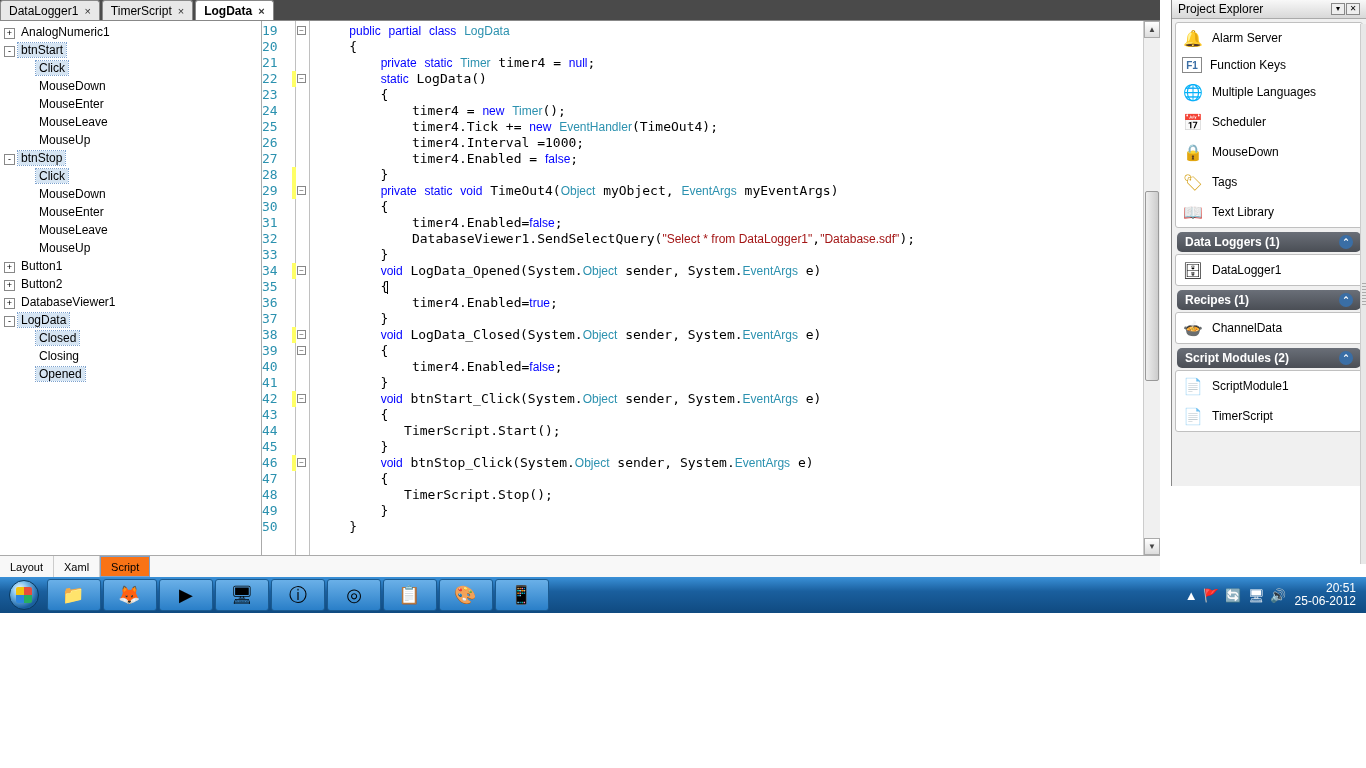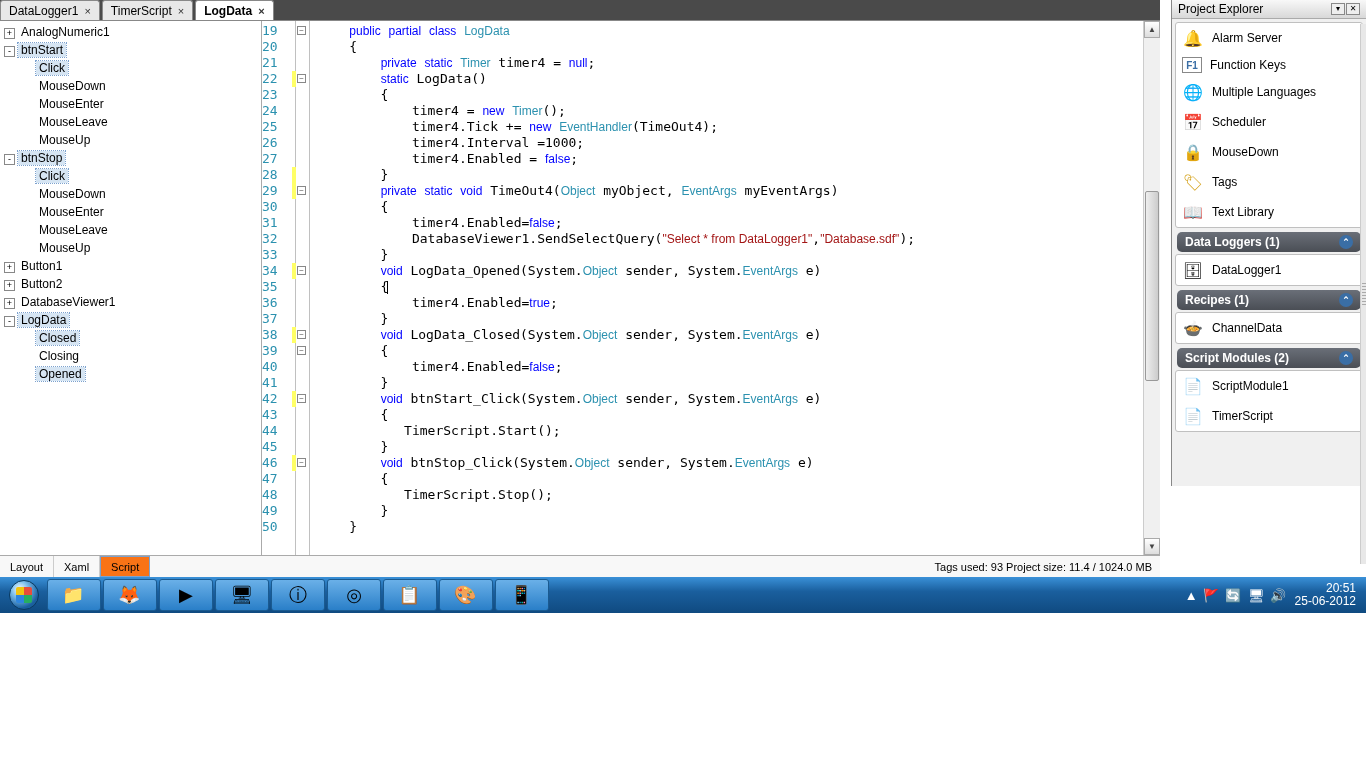--- a/index.html
+++ b/index.html
@@ -194,21 +194,20 @@
         <div class="thumb"></div>
         <div class="btn" style="position:absolute;bottom:0;left:0;right:0">▼</div>
       </div>
     </div>
   </div>
   <div class="statusbar" id="statusbar">
         <div class="sb-tab">Layout</div>
         <div class="sb-tab">Xaml</div>
         <div class="sb-tab active">Script</div>
         <div class="sb-spacer"></div>
-        <div class="sb-status">Tags used: 93   Project size: 11.4 / 1024.0 MB</div>
       </div>
  </div>
 </div>
 
 <div class="panel">
   <div class="panel-title">
     <span>Project Explorer</span>
     <span class="btns">
       <span class="pb">▾</span>
       <span class="pb">✕</span>

